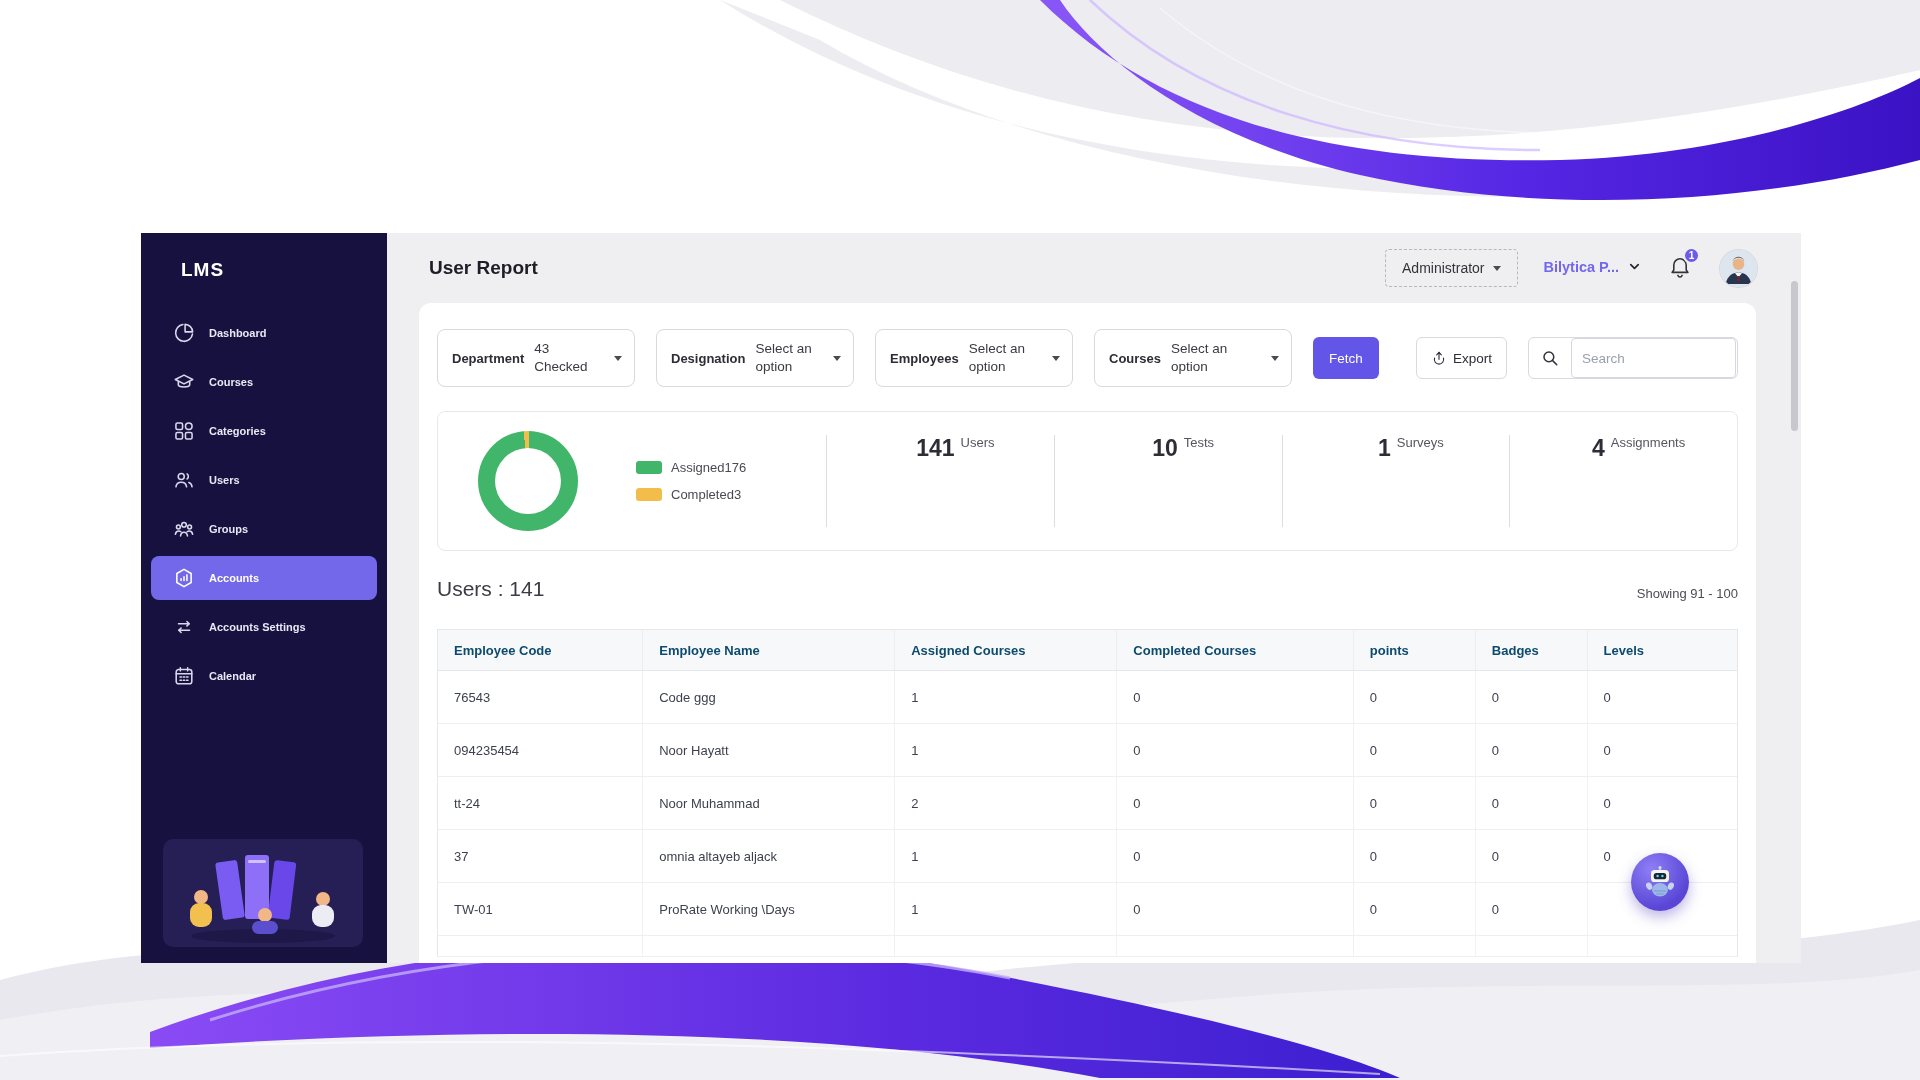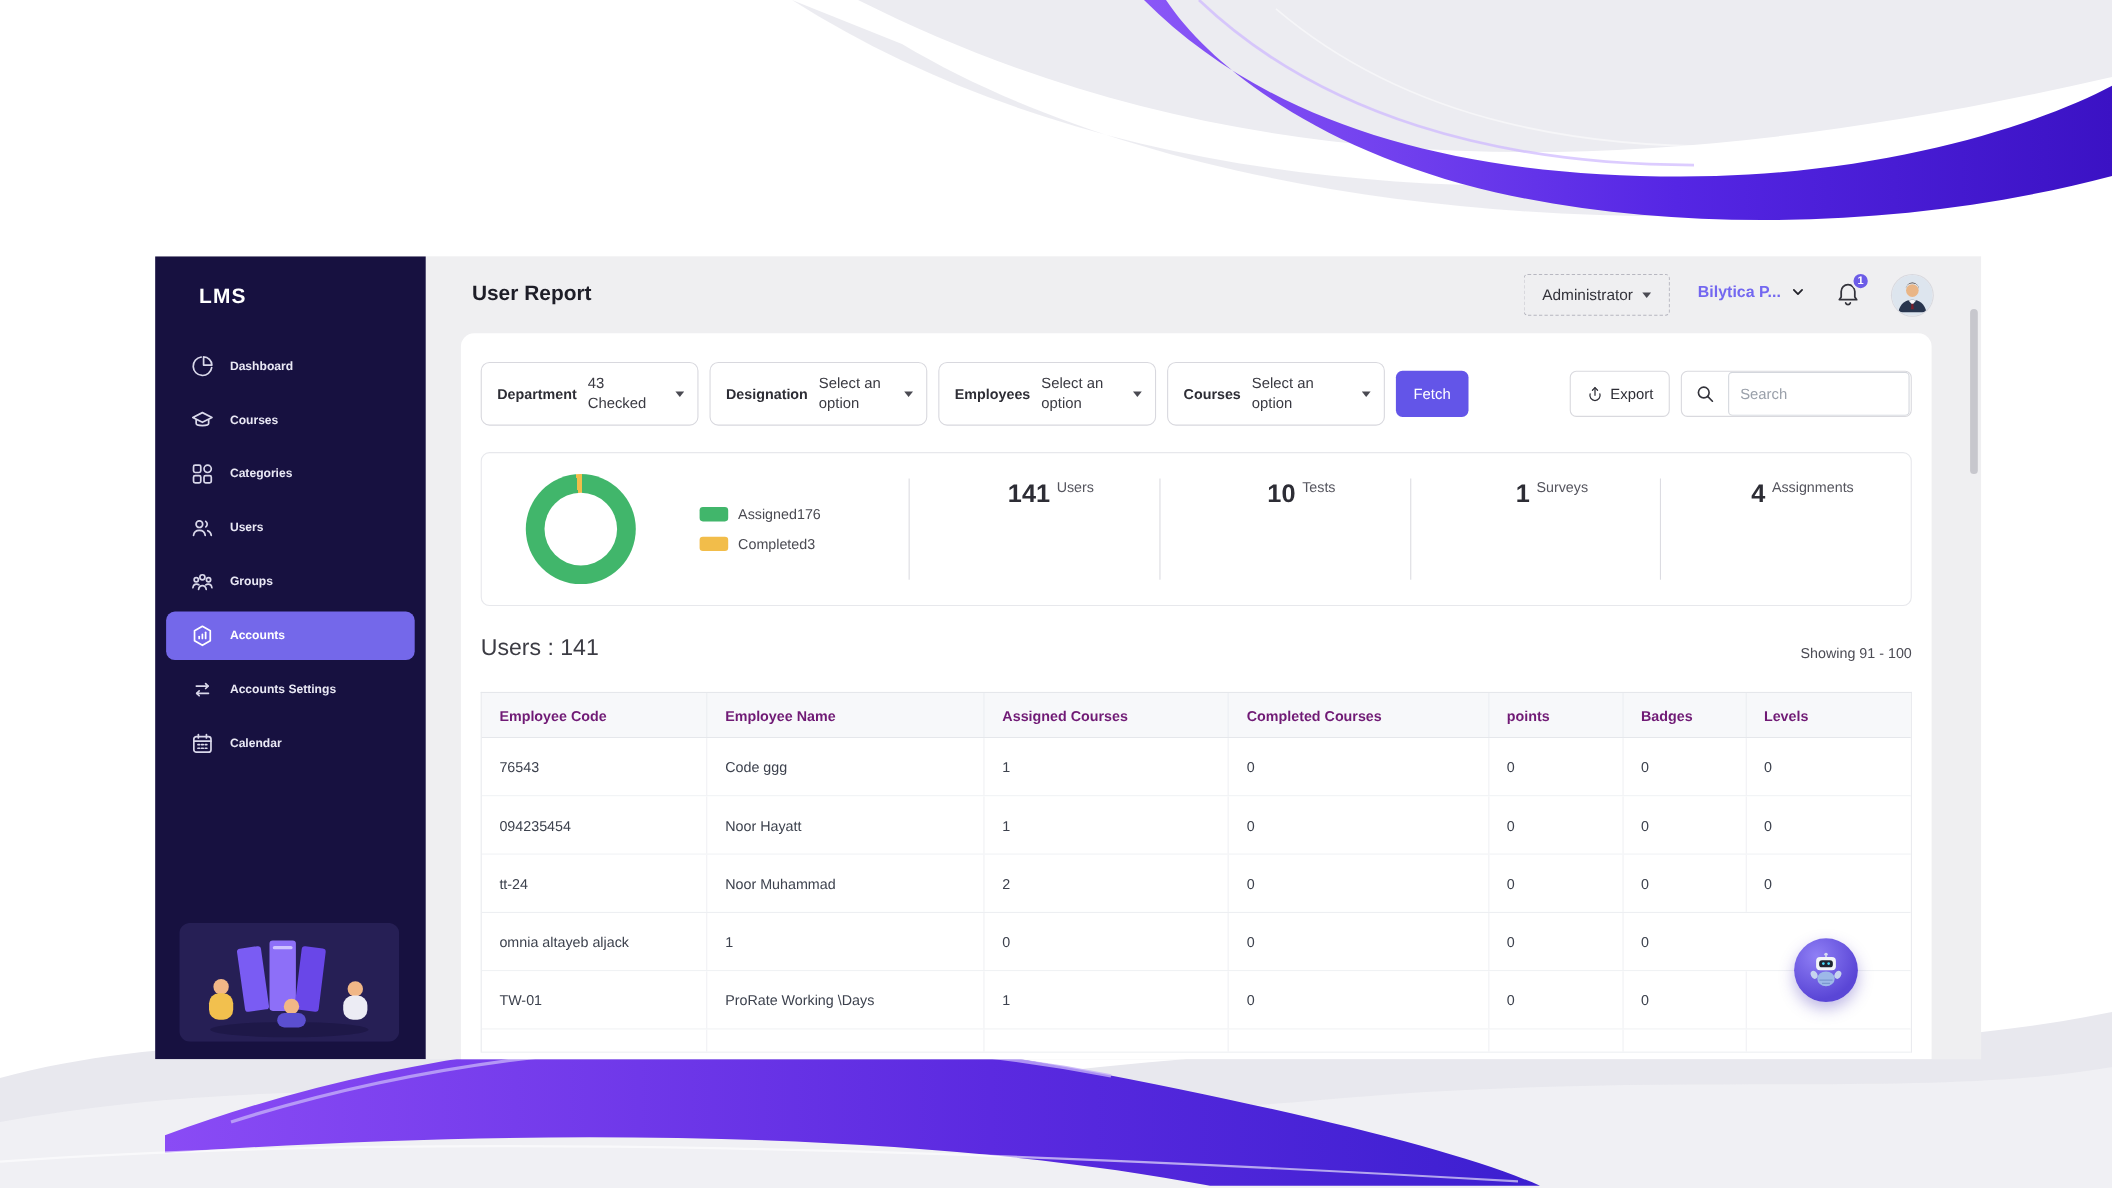--- a/index.html
+++ b/index.html
@@ -47,21 +47,21 @@
     background:#6c5ce7;color:#fff;font-size:10px;font-weight:700;display:flex;align-items:center;
     justify-content:center;border:2px solid #efeff1;}
   .avatar{width:37px;height:37px;border-radius:50%;overflow:hidden;cursor:pointer;flex:0 0 37px;
     box-shadow:0 0 0 1px #d8d8de;}
 
   
   .card{position:relative;margin-left:32px;width:1337px;flex:1;background:#ffffff;
     border-radius:12px 12px 0 0;padding:26px 18px 0 18px;overflow:hidden;}
 
   
-  .filters{display:flex;align-items:center;gap:10px;height:58px;}
+  .filters{display:flex;align-items:center;gap:21px;height:58px;}
   .chip{display:flex;align-items:center;gap:10px;height:58px;width:198px;padding:0 12px 0 14px;
     background:#fff;border:1px solid #d8d8de;border-radius:8px;cursor:pointer;}
   .chip-label{font-size:13px;font-weight:700;color:#2d2d35;white-space:nowrap;}
   .chip-value{font-size:13.5px;color:#3a3a42;line-height:1.35;width:84px;}
   .chip .caret{margin-left:auto;}
   .fetch-btn{height:42px;padding:0 16px;background:var(--accent,#6355e8);color:#fff;border:none;
     border-radius:6px;font-size:13.5px;font-family:inherit;cursor:pointer;}
   .export-btn{margin-left:auto;height:42px;display:flex;align-items:center;gap:6px;padding:0 14px;
     background:#fff;border:1px solid #d9d9de;border-radius:6px;font-size:13.5px;color:#2d2d35;
     font-family:inherit;cursor:pointer;}
@@ -92,21 +92,21 @@
   .users-head{margin-top:26px;display:flex;align-items:flex-end;}
   .users-title{font-size:21px;font-weight:400;color:#3c3c44;margin:0;}
   .showing{margin-left:auto;font-size:13px;color:#4c4c55;}
 
   
   .table{margin-top:28px;border:1px solid #e5e7eb;border-bottom:none;
     --cols:15.8% 19.4% 17.1% 18.2% 9.4% 8.6% auto;}
   .thead,.tr{display:grid;grid-template-columns:var(--cols);}
   .thead{background:#f7f8fa;border-bottom:1px solid #e5e7eb;}
   .th{height:40px;display:flex;align-items:center;padding:0 16px;font-size:13px;font-weight:700;
-    color:#701a75;border-right:1px solid #eceef2;}
+    color:#0c4a6e;border-right:1px solid #eceef2;}
   .th:last-child{border-right:none;}
   .tr{border-bottom:1px solid #edeff2;background:#fff;}
   .td{height:52px;display:flex;align-items:center;padding:0 16px;font-size:13px;color:#3d424e;
     border-right:1px solid #f0f1f4;}
   .td:last-child{border-right:none;}
   .tr.filler .td{height:20px;}
 
   
   .scroll-thumb{position:absolute;right:3px;top:48px;width:7px;height:150px;border-radius:4px;
     background:#c7c7cd;cursor:pointer;}
@@ -409,20 +409,21 @@
           <div class="tr">
             <div class="td">tt-24</div>
             <div class="td">Noor Muhammad</div>
             <div class="td">2</div>
             <div class="td">0</div>
             <div class="td">0</div>
             <div class="td">0</div>
             <div class="td">0</div>
           </div>
           <div class="tr">
+            <div class="td">37</div>
             <div class="td">omnia altayeb aljack</div>
             <div class="td">1</div>
             <div class="td">0</div>
             <div class="td">0</div>
             <div class="td">0</div>
             <div class="td">0</div>
           </div>
           <div class="tr">
             <div class="td">TW-01</div>
             <div class="td">ProRate Working \Days</div>

